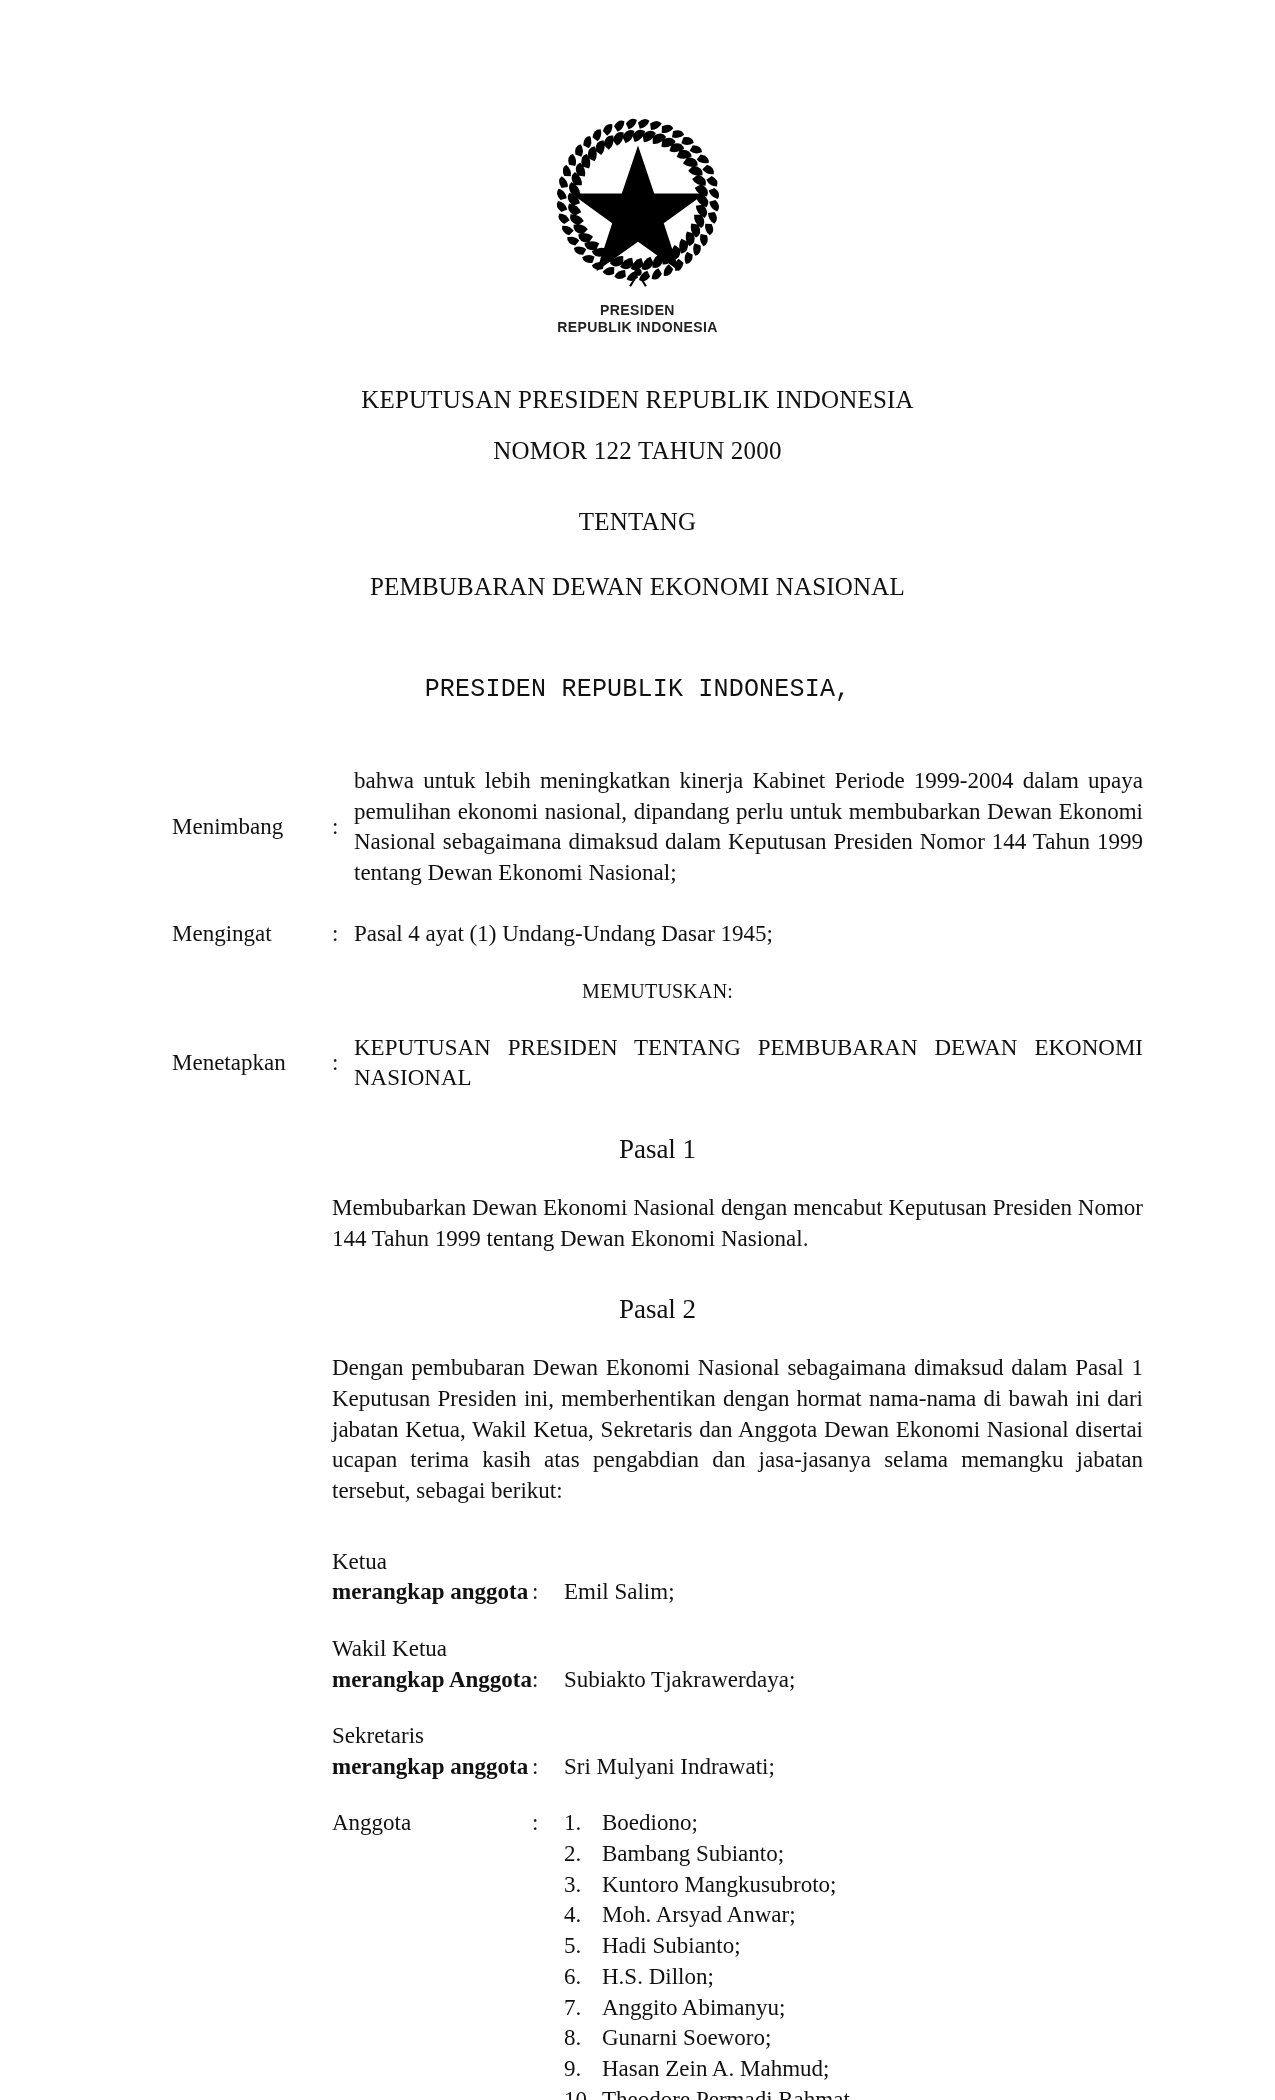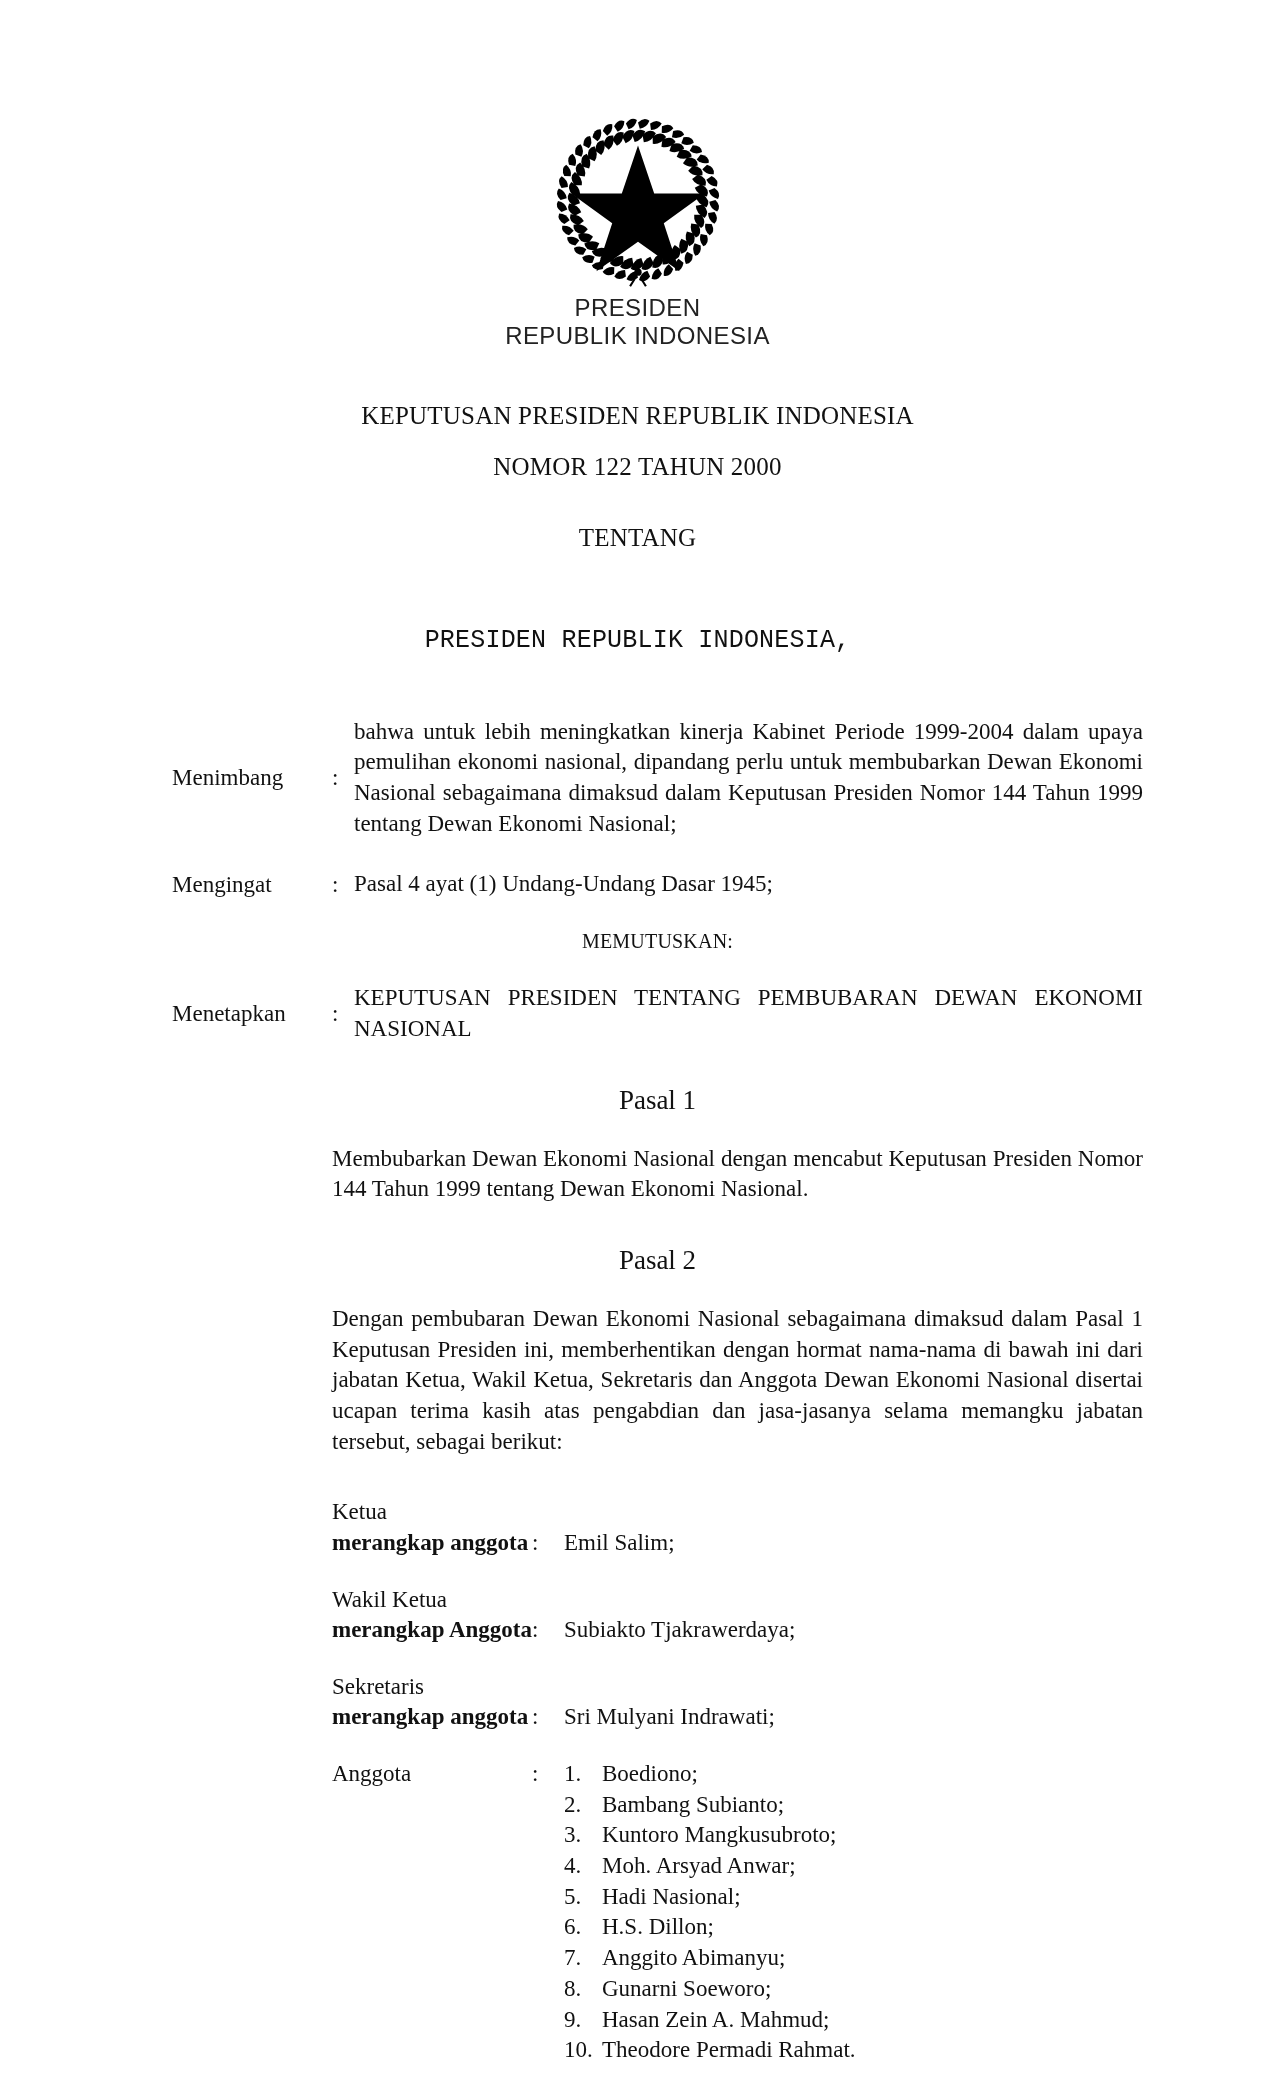--- a/index.html
+++ b/index.html
@@ -26,27 +26,27 @@
     padding-top: 112px;
     text-align: center;
   }
   .emblem-svg {
     display: block;
     margin: 0 auto;
     width: 176px;
     height: 176px;
   }
   .emblem-caption {
-    margin-top: 6px;
+    margin-top: 14px;
     font-family: "Liberation Sans", "DejaVu Sans", sans-serif;
-    font-size: 24px;
+    font-size: 14px;
     line-height: 1.18;
     letter-spacing: 0.4px;
     color: #222222;
-    font-weight: 400;
+    font-weight: 700;
   }
 
   
   .title-block {
     margin-top: 52px;
     text-align: center;
   }
   .title-line {
     font-size: 25px;
     line-height: 1.0;
@@ -300,20 +300,21 @@
     <div class="emblem-caption">
       <div>PRESIDEN</div>
       <div>REPUBLIK INDONESIA</div>
     </div>
   </div>
 
   <div class="title-block">
     <div class="title-line">KEPUTUSAN PRESIDEN REPUBLIK INDONESIA</div>
     <div class="title-line nomor">NOMOR 122 TAHUN 2000</div>
     <div class="title-line tentang">TENTANG</div>
+    <div class="title-line subject">PEMBUBARAN DEWAN EKONOMI NASIONAL</div>
   </div>
 
   <div class="authority-line">PRESIDEN REPUBLIK INDONESIA,</div>
 
   <div class="body-area">
 
     <div class="clause-row">
       <div class="clause-label">Menimbang</div>
       <div class="clause-colon">:</div>
       <div class="clause-text">bahwa untuk lebih meningkatkan kinerja Kabinet Periode 1999-2004 dalam upaya pemulihan ekonomi nasional, dipandang perlu untuk membubarkan Dewan Ekonomi Nasional sebagaimana dimaksud dalam Keputusan Presiden Nomor 144 Tahun 1999 tentang Dewan Ekonomi Nasional;</div>
@@ -383,21 +384,21 @@
           <div class="member-item">
             <span class="member-num">3.</span>
             <span class="member-name">Kuntoro Mangkusubroto;</span>
           </div>
           <div class="member-item">
             <span class="member-num">4.</span>
             <span class="member-name">Moh. Arsyad Anwar;</span>
           </div>
           <div class="member-item">
             <span class="member-num">5.</span>
-            <span class="member-name">Hadi Nasional;</span>
+            <span class="member-name">Hadi Subianto;</span>
           </div>
           <div class="member-item">
             <span class="member-num">6.</span>
             <span class="member-name">H.S. Dillon;</span>
           </div>
           <div class="member-item">
             <span class="member-num">7.</span>
             <span class="member-name">Anggito Abimanyu;</span>
           </div>
           <div class="member-item">

